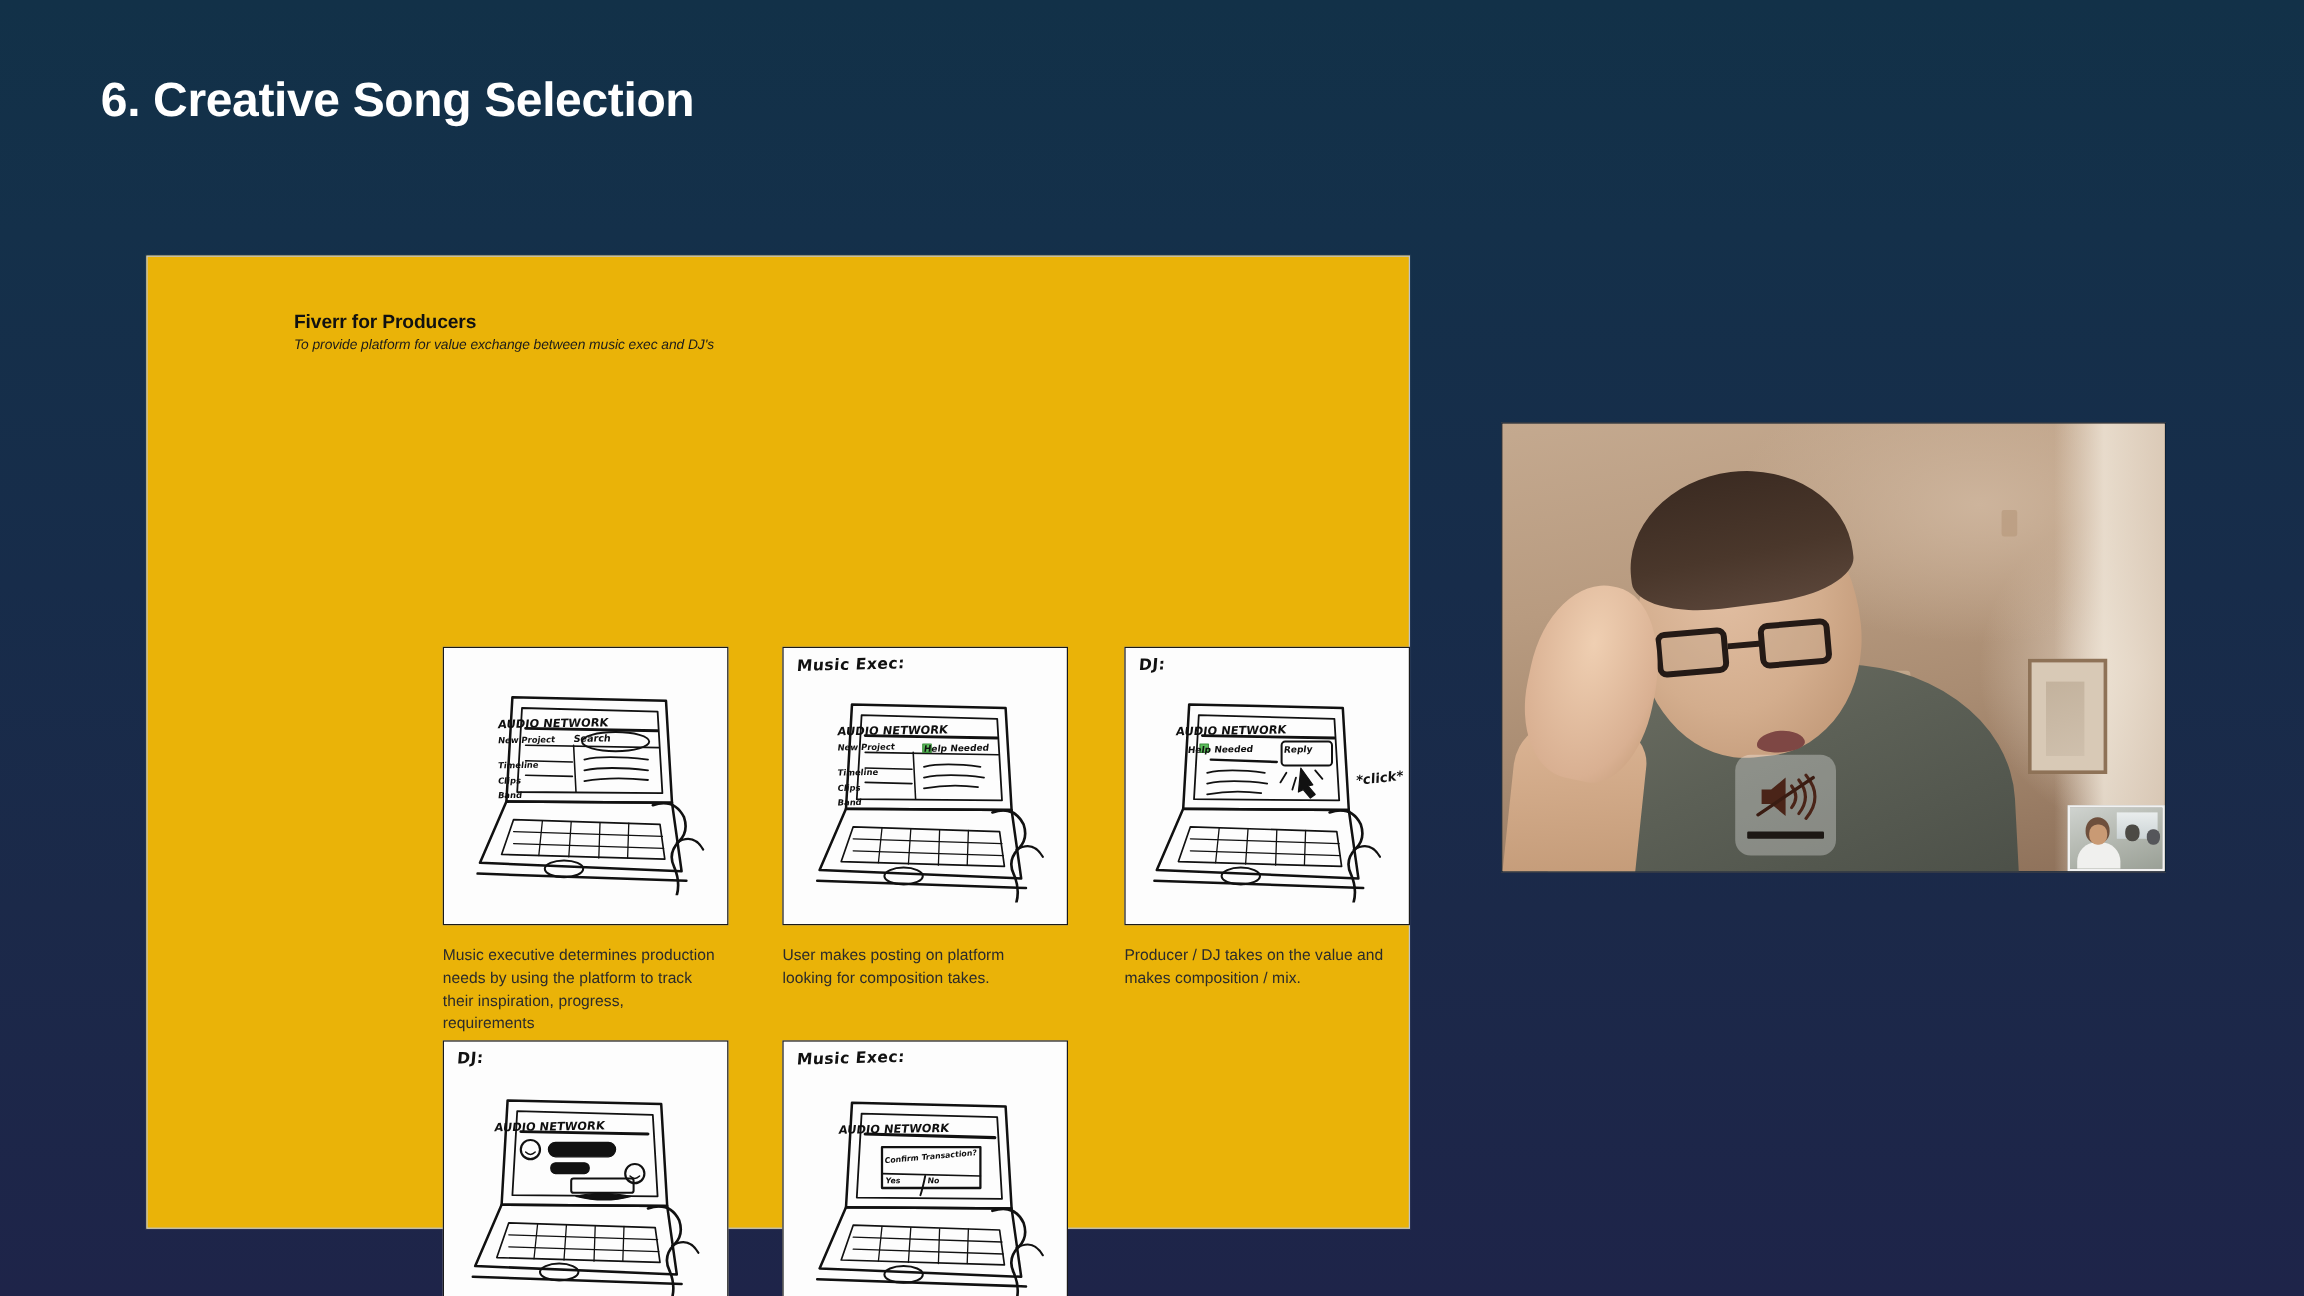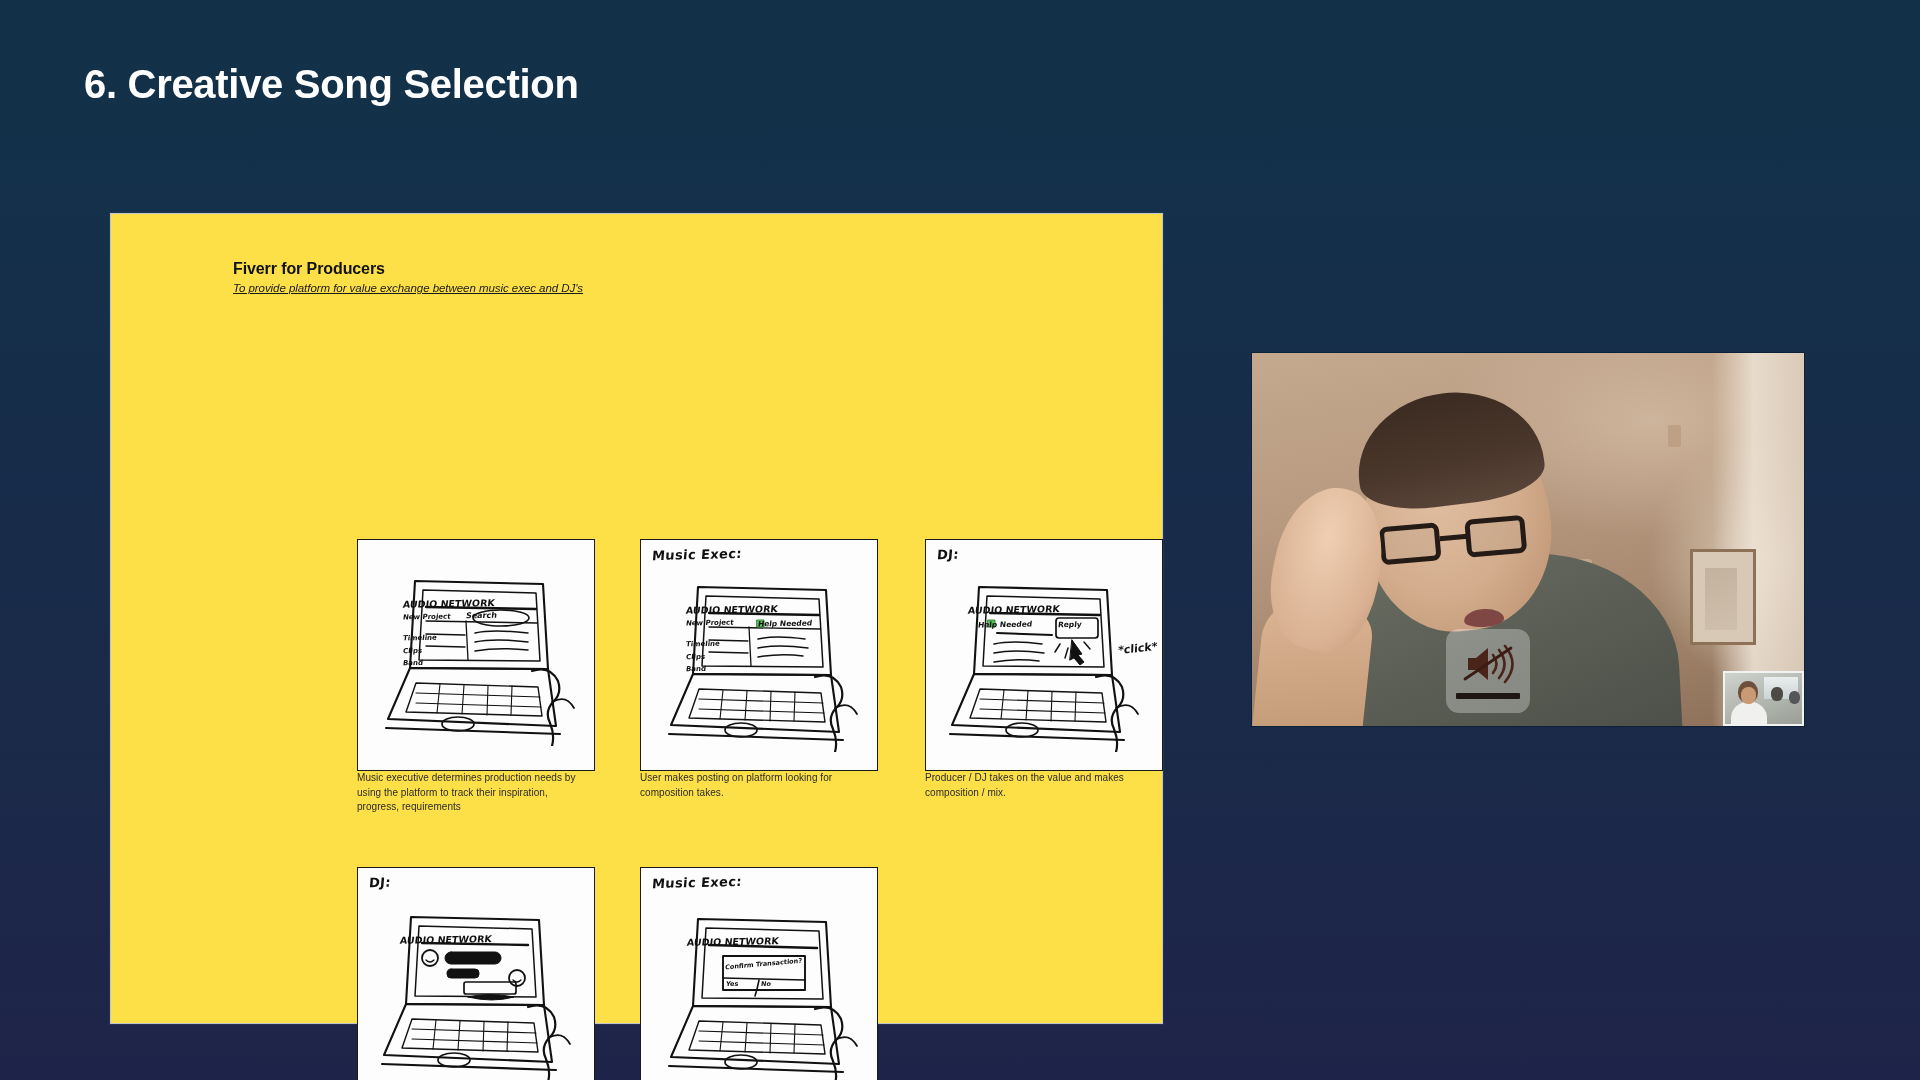--- a/index.html
+++ b/index.html
@@ -24,25 +24,25 @@
     font-size: 40px;
     font-weight: 700;
     color: #ffffff;
     letter-spacing: -0.3px;
     white-space: nowrap;
   }
 
   
   #document {
     position: absolute;
-    left: 110px;
+    left: 122px;
     top: 213px;
     width: 1053px;
     height: 811px;
-    background: #fde047;
+    background: #eab308;
     border: 1px solid #bfc4cb;
     box-shadow: 0 0 0 1px rgba(255,255,255,0.05);
   }
 
   #doc-inner {
     position: absolute;
     left: 122px;
     top: 46px;
     width: 900px;
   }
@@ -53,21 +53,20 @@
     color: #111111;
     letter-spacing: -0.1px;
   }
 
   #doc-subtitle {
     font-size: 11.5px;
     font-style: italic;
     color: #1a1a1a;
     margin-top: 4px;
     letter-spacing: -0.05px;
-    text-decoration: underline;
   }
 
   
   .sb-row {
     position: absolute;
     left: 246px;
     width: 880px;
   }
   #sb-row-0 { top: 325px; }
   #sb-row-1 { top: 653px; }
@@ -120,22 +119,23 @@
   .screen-txt {
     position: absolute;
     font-family: "DejaVu Sans", sans-serif;
     font-weight: 700;
     color: #101010;
     white-space: nowrap;
     transform: skewX(-8deg) rotate(-1deg);
   }
 
   .cap {
+    margin-top: 16px;
     width: 227px;
-    font-size: 10px;
+    font-size: 13px;
     line-height: 1.45;
     color: #2b2b2b;
     letter-spacing: 0.05px;
   }
 
   
   #video-tile {
     position: absolute;
     left: 1251px;
     top: 352px;

